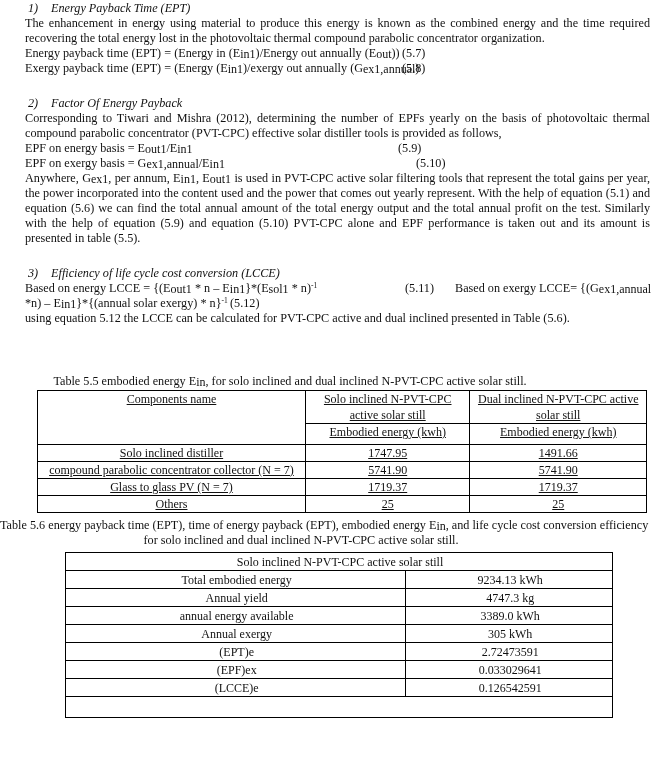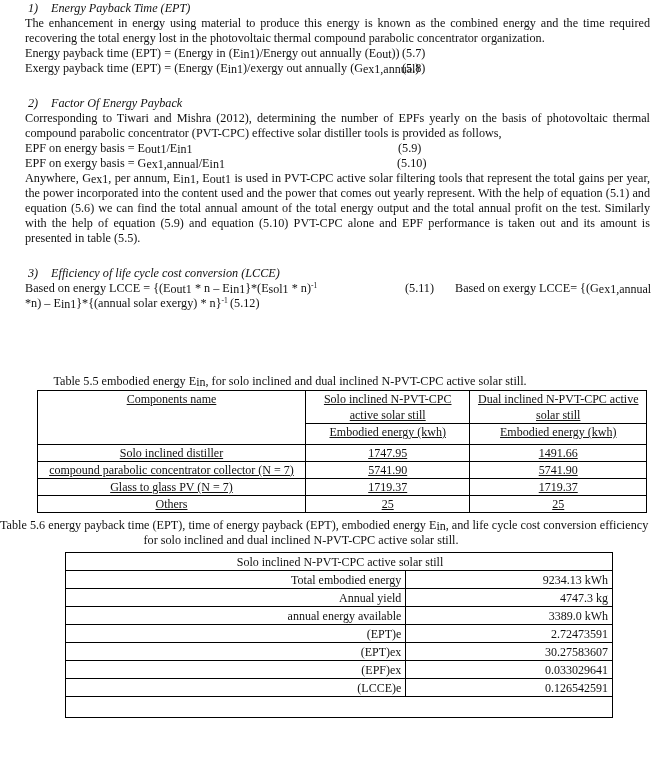--- a/index.html
+++ b/index.html
@@ -13,21 +13,21 @@
   .heading { font-style: italic; }
   .heading .num { display: inline-block; width: 20px; margin-left: 3px; }
   .justify { text-align: justify; }
   sub { font-size: 12px; line-height: 0; vertical-align: -1px; }
   sup { font-size: 7.5px; line-height: 0; vertical-align: 4px; }
   .eq-row { position: relative; height: 15px; white-space: nowrap; }
   .eq-num { position: absolute; }
   table { border-collapse: collapse; position: absolute; }
   td { border: 1px solid #000; padding: 0 4px; font-size: 12px; line-height: 16px; }
   .t55 td { text-align: center; }
-  .t56 td { text-align: right; padding-left: 6px; height: 17px; }
+  .t56 td { text-align: center; padding-left: 6px; height: 17px; }
   .caption { position: absolute; text-align: center; white-space: nowrap; }
 </style>
 </head>
 <body>
 
 <div class="page">
 
   <div class="blk" style="top:1px;">
     <div class="heading"><span class="num">1)</span> <span>Energy Payback Time (EPT)</span></div>
     <div class="justify">The enhancement in energy using material to produce this energy is known as the combined energy and the time required recovering the total energy lost in the photovoltaic thermal compound parabolic concentrator organization.</div>
@@ -43,36 +43,37 @@
 
   <div class="blk" style="top:96px;">
     <div class="heading"><span class="num">2)</span> <span>Factor Of Energy Payback</span></div>
     <div class="justify">Corresponding to Tiwari and Mishra (2012), determining the number of EPFs yearly on the basis of photovoltaic thermal compound parabolic concentrator (PVT-CPC) effective solar distiller tools is provided as follows,</div>
     <div class="eq-row">
       <span>EPF on energy basis = E</span><sub>out1</sub><span>/E</span><sub>in1</sub>
       <span class="eq-num" style="left:373px;">(5.9)</span>
     </div>
     <div class="eq-row">
       <span>EPF on exergy basis = G</span><sub>ex1,annual</sub><span>/E</span><sub>in1</sub>
-      <span class="eq-num" style="left:372px;">(5.10)</span>
+      <span class="eq-num" style="left:391px;">(5.10)</span>
     </div>
     <div class="justify"><span>Anywhere, G</span><sub>ex1</sub><span>, per annum, E</span><sub>in1</sub><span>, E</span><sub>out1</sub><span> is used in PVT-CPC active solar filtering tools that represent the total gains per year, the power incorporated into the content used and the power that comes out yearly represent. With the help of equation (5.1) and equation (5.6) we can find the total annual amount of the total energy output and the total annual profit on the test. Similarly with the help of equation (5.9) and equation (5.10) PVT-CPC alone and EPF performance is taken out and its amount is presented in table (5.5).</span></div>
   </div>
 
   <div class="blk" style="top:266px;">
     <div class="heading"><span class="num">3)</span> <span>Efficiency of life cycle cost conversion (LCCE)</span></div>
     <div class="eq-row">
       <span>Based on energy LCCE = {(E</span><sub>out1</sub><span> * n – E</span><sub>in1</sub><span>}*(E</span><sub>sol1</sub><span> * n)</span><sup>-1</sup>
       <span class="eq-num" style="left:380px;">(5.11)</span>
       <span class="eq-num" style="left:430px;"><span>Based  on exergy LCCE= {(G</span><sub>ex1,annual</sub></span>
     </div>
     <div class="eq-row">
       <span>*n) – E</span><sub>in1</sub><span>}*{(annual solar exergy) * n}</span><sup>-1</sup>
       <span class="eq-num" style="left:205px;">(5.12)</span>
     </div>
+    <div>using equation 5.12 the LCCE can be calculated for PVT-CPC active and dual inclined presented in Table (5.6).</div>
   </div>
 
   <div class="caption" style="left:0; width:580px; top:374px;">
     <span>Table 5.5 embodied energy E</span><sub>in</sub><span>, for solo inclined and dual inclined N-PVT-CPC active solar still.</span>
   </div>
 
   <table class="t55" style="left:37px; top:390px; width:610px;text-decoration:underline;">
     <colgroup>
         <col style="width:268px">
         <col style="width:165px">
@@ -131,26 +132,26 @@
         </tr>
     <tr>
           <td>Annual yield</td>
           <td>4747.3 kg</td>
         </tr>
     <tr>
           <td>annual energy available</td>
           <td>3389.0 kWh</td>
         </tr>
     <tr>
+          <td>Annual exergy</td>
+          <td>305 kWh</td>
+        </tr>
+    <tr>
           <td>(EPT)e</td>
           <td>2.72473591</td>
-        </tr>
-    <tr>
-          <td>(EPT)ex</td>
-          <td>30.27583607</td>
         </tr>
     <tr>
           <td>(EPF)ex</td>
           <td>0.033029641</td>
         </tr>
     <tr>
           <td>(LCCE)e</td>
           <td>0.126542591</td>
         </tr>
     <tr>

